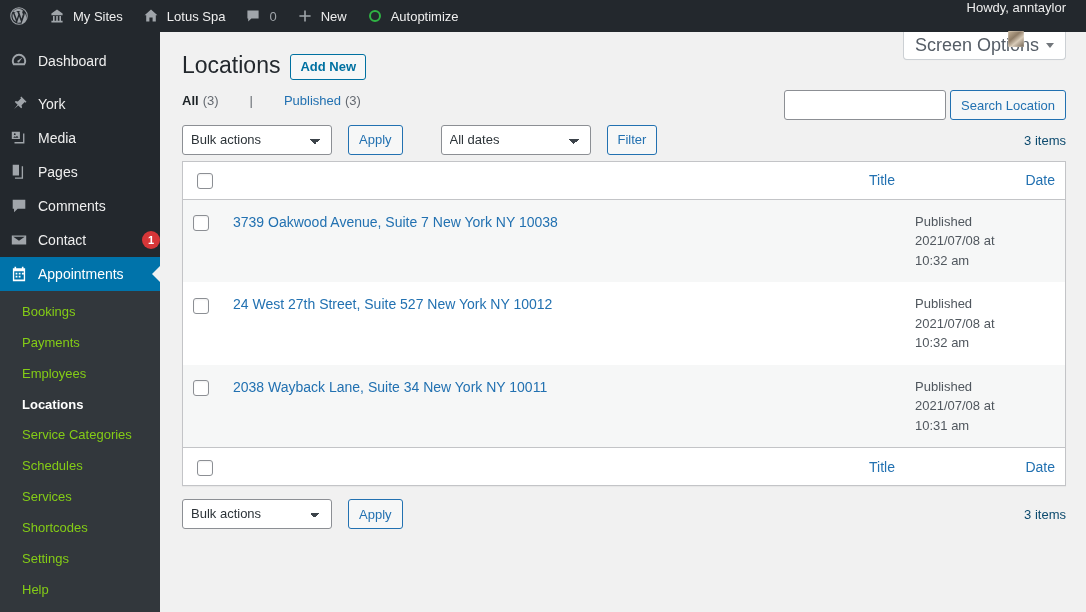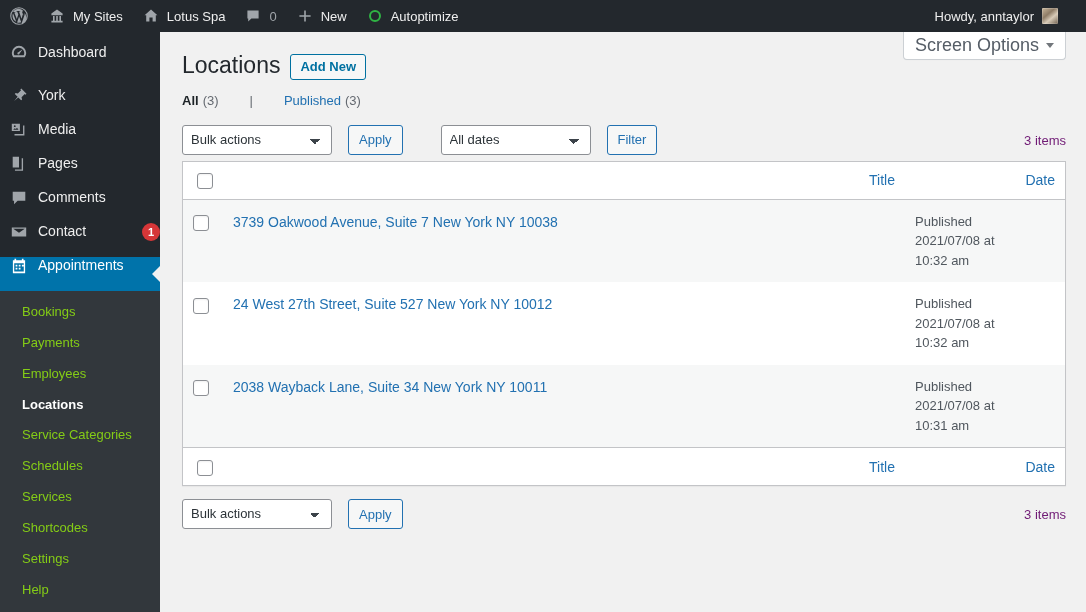--- a/index.html
+++ b/index.html
@@ -29,21 +29,21 @@
     padding: 0 9px;
     color: #eee;
     height: 32px;
     white-space: nowrap;
     cursor: pointer;
   }
   .ab-spacer { flex: 1 1 auto; }
   .ab-count { color: #a0a5aa; }
   .ab-icon { display: inline-flex; align-items: center; justify-content: center; width: 20px; height: 20px; color: #a0a5aa; }
   .ab-icon svg { display: block; }
-  .ab-right { display: flex; align-items: center; gap: 8px; padding: 0 28px 0 9px; height: 32px; cursor: pointer; }
+  .ab-right { display: flex; align-items: center; gap: 16px; padding: 0 20px 0 9px; height: 32px; cursor: pointer; flex-direction: column; }
   .avatar {
     width: 16px; height: 16px; border-radius: 1px;
     background: linear-gradient(140deg,#c9b79c 0%,#8e7c66 38%,#d8cbb8 62%,#6d5e4d 100%);
     box-shadow: inset 0 0 0 1px rgba(255,255,255,.18);
     flex: 0 0 auto;
   }
   .greenring {
     width: 12px; height: 12px; border-radius: 50%;
     border: 2.5px solid #2fb344;
     box-sizing: border-box;
@@ -52,21 +52,21 @@
   
   #sidebar {
     position: absolute; top: 32px; left: 0;
     width: 160px; height: 580px;
     background: #23282d;
     z-index: 40;
   }
   .menu-top { padding-top: 12px; }
   .menu-item {
     position: relative;
-    display: flex; align-items: flex-start;
+    display: flex; align-items: center;
     height: 34px;
     padding: 0 0 0 10px;
     color: #eee;
     font-size: 14px;
     cursor: pointer;
   }
   .menu-item .mi-icon {
     width: 28px; flex: 0 0 28px;
     display: flex; align-items: center; justify-content: flex-start;
     color: #a0a5aa;
@@ -243,21 +243,21 @@
     font-size: 13px;
     color: #2c3338;
     font-family: "Liberation Sans", sans-serif;
     cursor: pointer;
     line-height: 28px;
   }
   .displaying-num {
     position: absolute; right: 0; top: 50%;
     transform: translateY(-50%);
     font-size: 13px;
-    color: #701a75;
+    color: #0c4a6e;
   }
 
   
   table.wp-list-table {
     width: 100%;
     border-collapse: separate;
     border-spacing: 0;
     margin-top: 6px;
     background: #fff;
     border: 1px solid #c3c4c7;
@@ -484,20 +484,24 @@
         <a class="current">All</a>
         <span class="cnt">(3)</span>
       </li>
       <li class="sep">|</li>
       <li>
         <a>Published</a>
         <span class="cnt">(3)</span>
       </li>
     </ul>
 
+    <div class="search-box">
+      <input class="search-input" type="text" placeholder="" style="">
+      <button class="btn-secondary">Search Location</button>
+    </div>
 
     <div class="tablenav top">
       <div class="actions">
         <select class="wpselect">
           <option>Bulk actions</option>
           <option>Edit</option>
           <option>Move to Trash</option>
         </select>
         <button class="btn-secondary">Apply</button>
         <span class="gap"></span>

